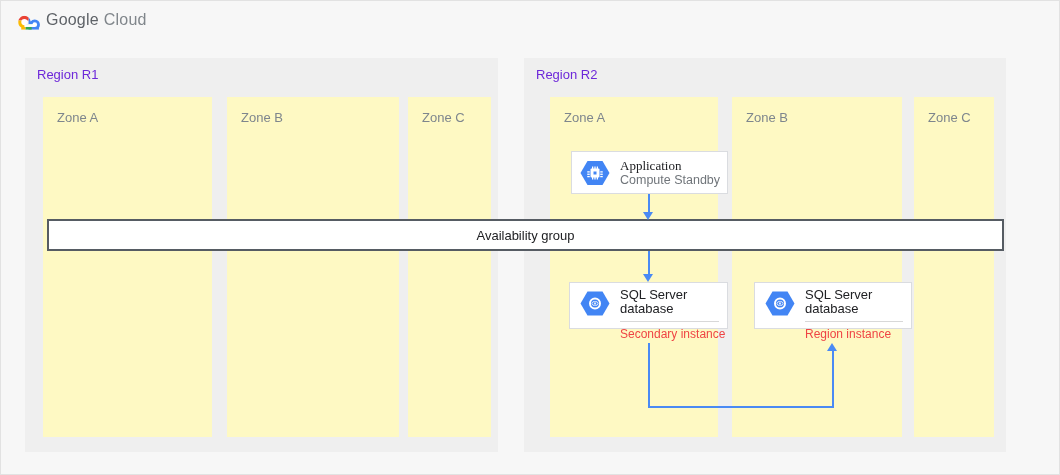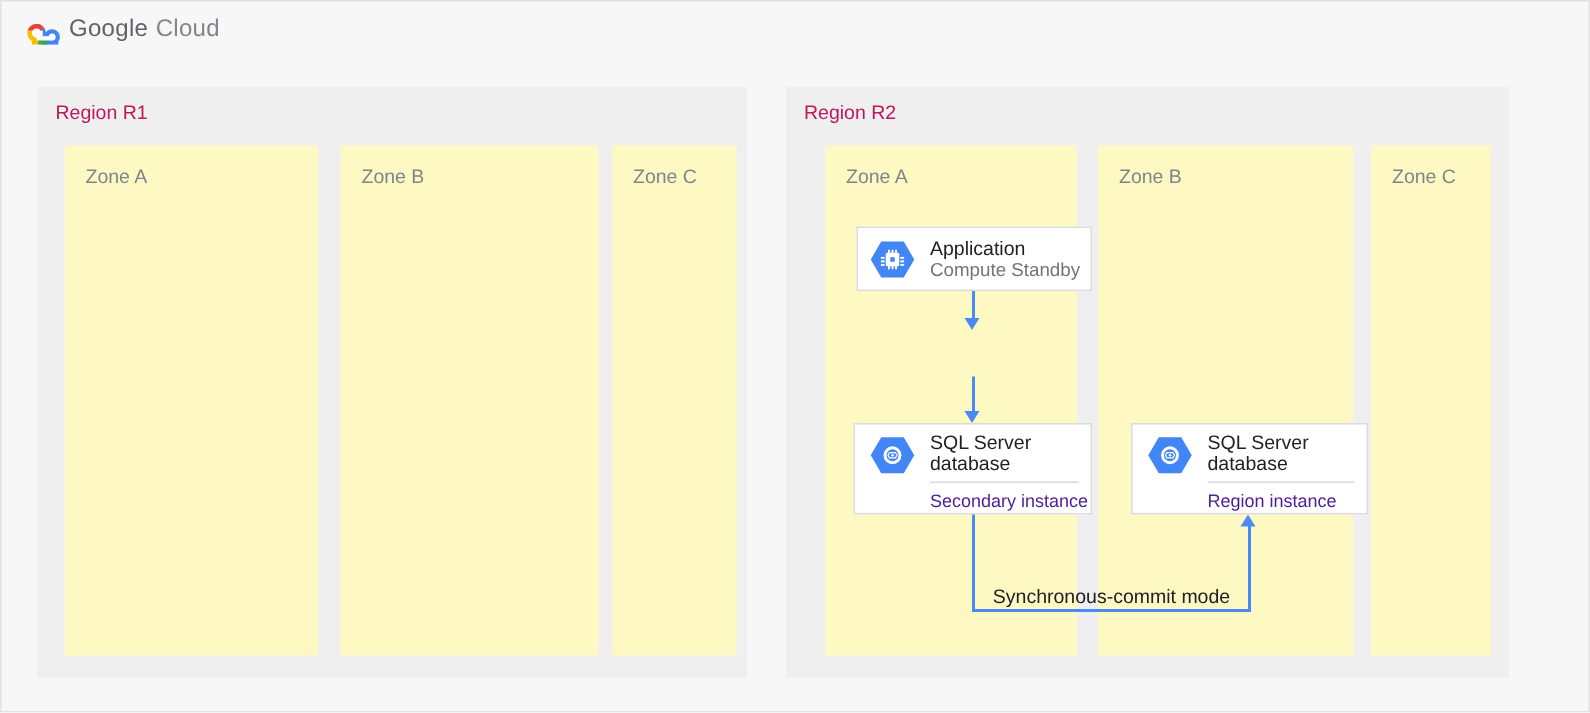--- a/index.html
+++ b/index.html
@@ -15,21 +15,21 @@
   
   .header{position:absolute;left:0;top:0;width:100%;height:46px;text-decoration:underline;}
   .logo-svg{position:absolute;left:13px;top:9px;width:27px;height:22px;}
   .brand{position:absolute;left:45px;top:10px;font-size:16px;letter-spacing:.2px;white-space:nowrap;}
   .brand .g{color:#5f6368;}
   .brand .c{color:#80868b;margin-left:5px;}
   
   .region{position:absolute;top:57px;height:394px;background:#efefef;}
   .region.r1{left:24px;width:473px;}
   .region.r2{left:523px;width:482px;}
-  .region-label{position:absolute;left:12px;top:9px;font-size:13px;color:#be185d;}
+  .region-label{position:absolute;left:12px;top:9px;font-size:13px;color:#6d28d9;}
   .zone{position:absolute;top:39px;height:340px;background:#fef9c3;}
   .zone-label{position:absolute;left:14px;top:13px;font-size:13px;color:#7e868d;}
   .r1 .za{left:18px;width:169px;}
   .r1 .zb{left:202px;width:172px;}
   .r1 .zc{left:383px;width:83px;}
   .r2 .za{left:26px;width:168px;}
   .r2 .zb{left:208px;width:170px;}
   .r2 .zc{left:390px;width:80px;}
   
   .band{
@@ -41,29 +41,29 @@
   
   .node{
     position:absolute;background:#fff;border:1px solid #dadce0;
     box-sizing:border-box;z-index:4;
   }
   .node.app{
     left:570px;top:150px;width:157px;height:43px;
     display:flex;align-items:center;padding-left:8px;
   }
   .node.app .txt{margin-left:10px;}
-  .node-title{font-size:13px;line-height:15px;color:#202124;}
+  .node-title{font-size:13px;line-height:15px;color:#202124;font-family:Liberation Serif, serif;}
   .node-sub{font-size:12.5px;line-height:15px;color:#70757a;}
-  .node.sql{left:568px;top:281px;width:159px;height:61px;}
+  .node.sql{left:568px;top:281px;width:159px;height:47px;}
   .node.sql2{left:753px;top:281px;width:158px;}
   .node.sql .hex{position:absolute;left:10px;top:7px;}
   .node.sql .txt{position:absolute;left:50px;top:5px;right:8px;}
   .sql-title{font-size:13px;line-height:14px;color:#202124;}
   .sql-divider{border:0;border-top:1px solid #d8d8d8;margin:5px 0 0 0;}
-  .sql-instance{font-size:12px;color:#4c1d95;margin-top:5px;white-space:nowrap;}
+  .sql-instance{font-size:12px;color:#ef4444;margin-top:5px;white-space:nowrap;}
   .hex-svg{width:30px;height:27px;display:block;}
   .hex-svg.appicon{width:30px;height:26px;}
   
   .vline,.hline{position:absolute;background:#4a8af4;z-index:5;}
   .vline{width:2px;}
   .hline{height:2px;}
   .head-down{position:absolute;width:0;height:0;z-index:5;
     border-left:5.5px solid transparent;border-right:5.5px solid transparent;
     border-top:8px solid #4a8af4;}
   .head-up{position:absolute;width:0;height:0;z-index:5;
@@ -130,20 +130,23 @@
       <span class="zone-label">Zone A</span>
     </div>
     <div class="zone zb">
       <span class="zone-label">Zone B</span>
     </div>
     <div class="zone zc">
       <span class="zone-label">Zone C</span>
     </div>
   </div>
 
+  <div class="band">
+    <span>Availability group</span>
+  </div>
 
   <div class="node app">
     <svg class="hex-svg appicon" viewBox="0 0 60 52" aria-hidden="true">
       <polygon points="15,2 45,2 59,26 45,50 15,50 1,26" fill="#4285f4"></polygon>
       <g fill="#ffffff">
         <rect x="24" y="13" width="2.6" height="5"></rect>
           <rect x="28.7" y="13" width="2.6" height="5"></rect>
           <rect x="33.4" y="13" width="2.6" height="5"></rect>
         <rect x="24" y="34" width="2.6" height="5"></rect>
           <rect x="28.7" y="34" width="2.6" height="5"></rect>
@@ -195,15 +198,14 @@
   <div class="vline a1"></div>
   <div class="head-down a1h"></div>
 
   <div class="vline a2"></div>
   <div class="head-down a2h"></div>
 
   <div class="vline cv1"></div>
   <div class="hline ch"></div>
   <div class="vline cv2"></div>
   <div class="head-up cvh"></div>
-  <div class="conn-label">Synchronous-commit mode</div>
 
 </div>
 
 </body></html>

